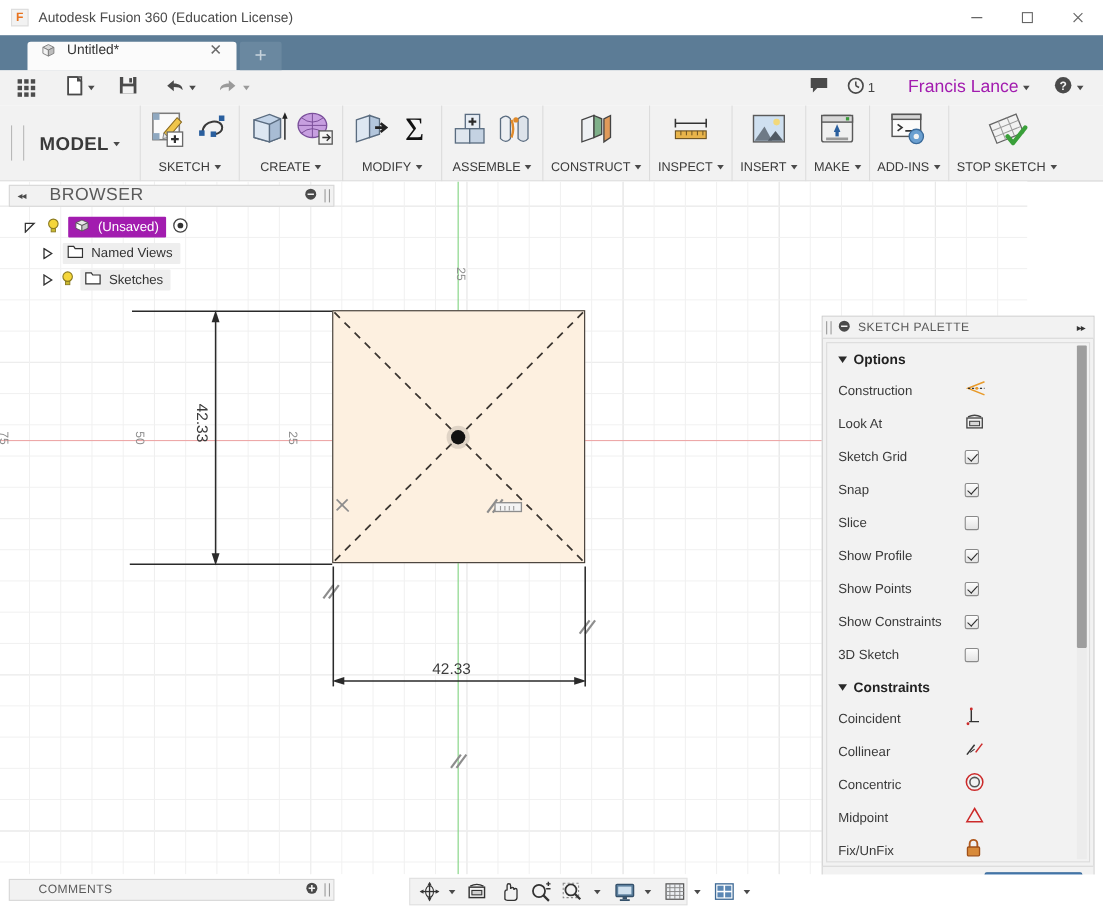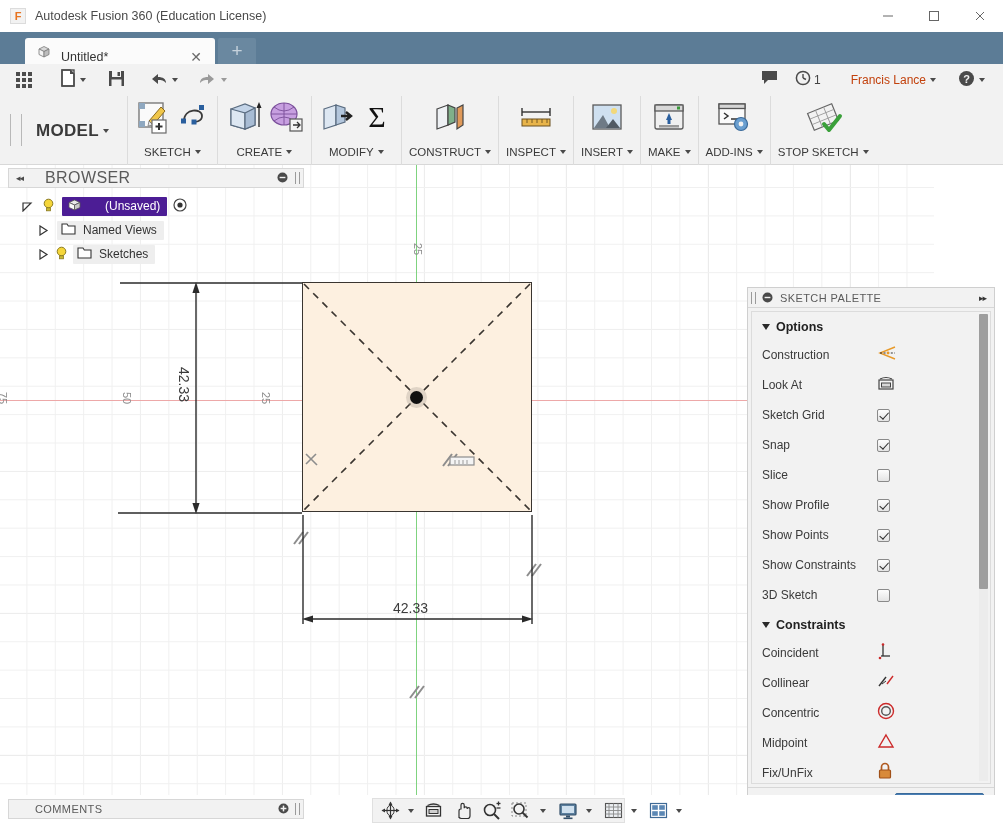--- a/index.html
+++ b/index.html
@@ -39,21 +39,21 @@
 
   
   .tabstrip {
     position: absolute; top: 32px; left: 0; width: 1003px; height: 32px;
     background: #5c7c96;
   }
   .tab {
     position: absolute; left: 25px; top: 6px; width: 190px; height: 26px;
     background: #fbfbfb;
     border-radius: 3px 3px 0 0;
-    display: flex; align-items: flex-end;
+    display: flex; align-items: flex-start;
   }
   .tab-cube { margin-left: 11px; }
   .tab-label { font-size: 12.5px; color: #333; margin-left: 9px; }
   .tab-close {
     margin-left: auto; margin-right: 13px; color: #6a6a6a; font-size: 14px; line-height: 1;
   }
   .tab-plus {
     position: absolute; left: 218px; top: 6px; width: 38px; height: 26px;
     display: flex; align-items: center; justify-content: center;
     color: #c6d2dc; font-size: 19px; background: #6a88a0; border-radius: 2px 2px 0 0;
@@ -69,21 +69,21 @@
   .caret-sm {
     width: 0; height: 0; margin-left: 4px;
     border-left: 3.5px solid transparent; border-right: 3.5px solid transparent;
     border-top: 4px solid #4a4a4a;
   }
   .grid9 { display: grid; grid-template-columns: repeat(3,4px); grid-gap: 2px; }
   .grid9 i { width: 4px; height: 4px; background: #4d4d4d; display:block; }
   .qa-right { margin-left: auto; display: flex; align-items: center; height: 32px; padding-right: 10px; }
   .qa-right > div { display: flex; align-items: center; height: 32px; padding: 0 8px; }
   .notif-count { font-size: 12px; color: #444; margin-left: 3px; }
-  .username { font-size: 12px; color: #c2410c; }
+  .username { font-size: 16px; color: #a21caf; }
 
   
   .ribbon {
     position: absolute; top: 96px; left: 0; width: 1003px; height: 69px;
     background: #f2f2f2;
     border-bottom: 1px solid #d8d8d8;
     display: flex; align-items: flex-start;
   }
   .ribbon-grip {
     width: 12px; height: 32px; margin-top: 18px; margin-left: 10px;
@@ -117,21 +117,21 @@
   .browser-min { margin-left: auto; margin-right: 7px; }
   .browser-grip { width: 5px; height: 12px; margin-right: 3px; border-left: 1px solid #9a9a9a; border-right: 1px solid #9a9a9a; }
 
   .tree { position: absolute; left: 8px; top: 194px; width: 290px; }
   .tree-row { display: flex; align-items: center; height: 24px; font-size: 12px; color: #333; }
   .tree-row .arrow {
     width: 10px; height: 10px; margin-left: 14px; margin-right: 3px;
     position: relative;
   }
   .tree-hl { background: #eeeeee; border-radius: 1px; display:flex; align-items:center; height:19px; padding-right:7px;}
-  .tree-hl.sel { background: #4c1d95; color: #fff; gap: 16px; }
+  .tree-hl.sel { background: #a21caf; color: #fff; }
   .lbl { margin-left: 7px; }
 
   
   .canvas {
     position: absolute; left: 0; top: 165px; width: 934px; height: 630px;
     background: #ffffff;
     overflow: hidden;
   }
   .grid-layer {
     position: absolute; inset: 0;
@@ -444,20 +444,44 @@
             <text x="17" y="27" font-size="30" font-family="Liberation Serif, serif" text-anchor="middle" fill="#111">Σ</text>
           </svg>
         </span>
       </div>
       <div class="rb-gl">
         <span class="rb-gl-txt">MODIFY</span>
         <span class="caret-sm"></span>
       </div>
     </div>
 
+    <div class="rb-group">
+      <div class="rb-icons">
+        <span>
+          <svg width="36" height="34" viewBox="0 0 36 34">
+            <rect x="14" y="4" width="13" height="13" fill="#e7edf4" stroke="#5a6c80" stroke-width="1.2"></rect>
+            <rect x="5" y="17" width="13" height="13" fill="#dfe6ee" stroke="#5a6c80" stroke-width="1.2"></rect>
+            <rect x="18" y="17" width="13" height="13" fill="#c4d2e2" stroke="#5a6c80" stroke-width="1.2"></rect>
+            <path d="M20.5 7 v7 M17 10.5 h7" stroke="#2a2a2a" stroke-width="2"></path>
+          </svg>
+        </span>
+        <span>
+          <svg width="36" height="34" viewBox="0 0 36 34">
+            <path d="M5 8 q5 -5 9 0 v18 q-4 5 -9 0 z" fill="#eceff3" stroke="#5a6c80" stroke-width="1.2"></path>
+            <path d="M21 8 q5 -5 9 0 v18 q-4 5 -9 0 z" fill="#dde3ea" stroke="#5a6c80" stroke-width="1.2"></path>
+            <path d="M15 9 q3 8 0 16" stroke="#e08a2a" fill="none" stroke-width="2.2"></path>
+            <circle cx="19" cy="9" r="2.4" fill="#e08a2a"></circle>
+          </svg>
+        </span>
+      </div>
+      <div class="rb-gl">
+        <span class="rb-gl-txt">ASSEMBLE</span>
+        <span class="caret-sm"></span>
+      </div>
+    </div>
 
     <div class="rb-group">
       <div class="rb-icons">
         <span>
           <svg width="36" height="34" viewBox="0 0 36 34">
             <polygon points="5,9 16,5 16,25 5,29" fill="#eef1f4" stroke="#444" stroke-width="1.2"></polygon>
             <polygon points="16,5 23,8 23,22 16,25" fill="#7fb08a" stroke="#444" stroke-width="1.2"></polygon>
             <polygon points="25,8 31,5 31,25 25,29" fill="#e09a5a" stroke="#444" stroke-width="1.2"></polygon>
           </svg>
         </span>

